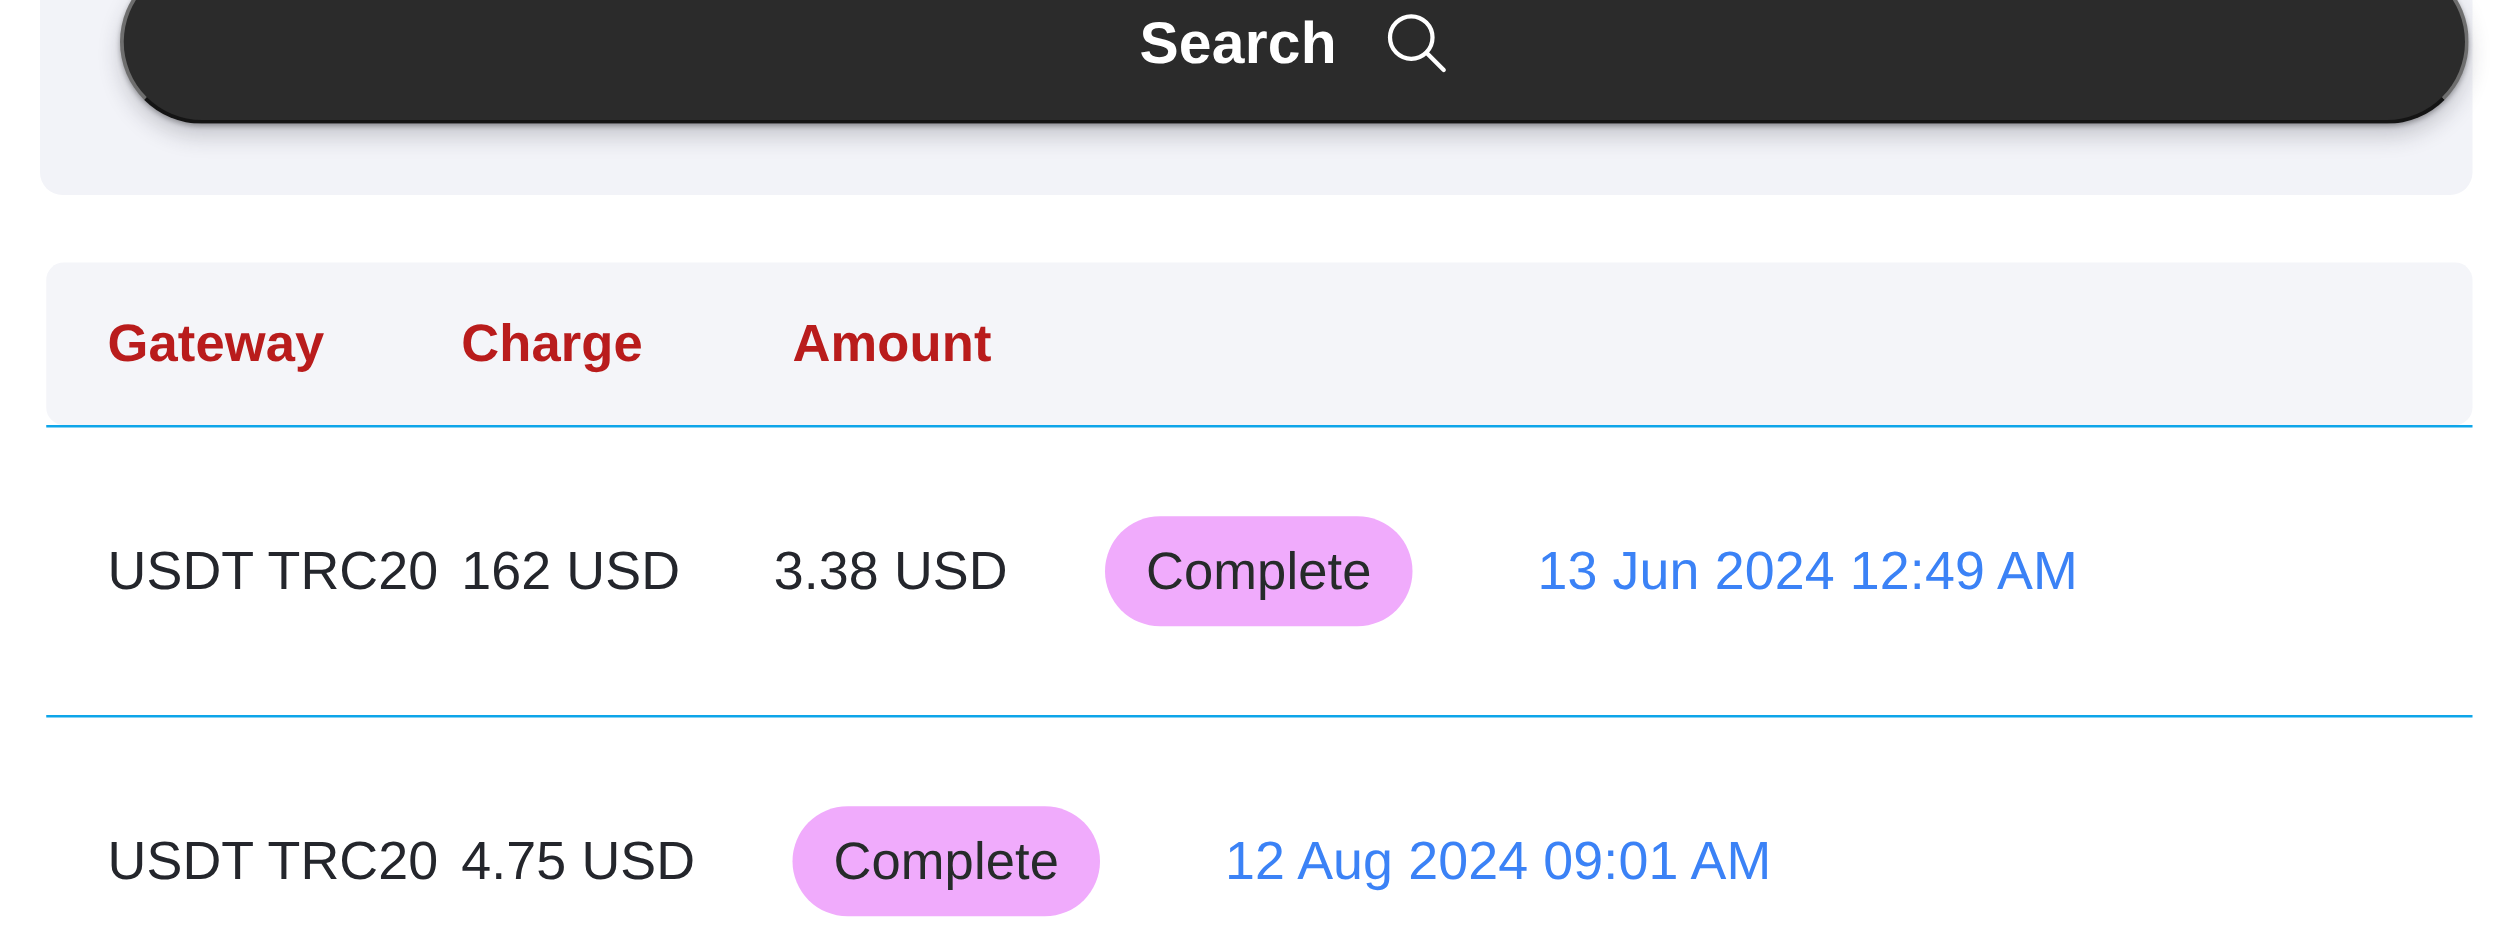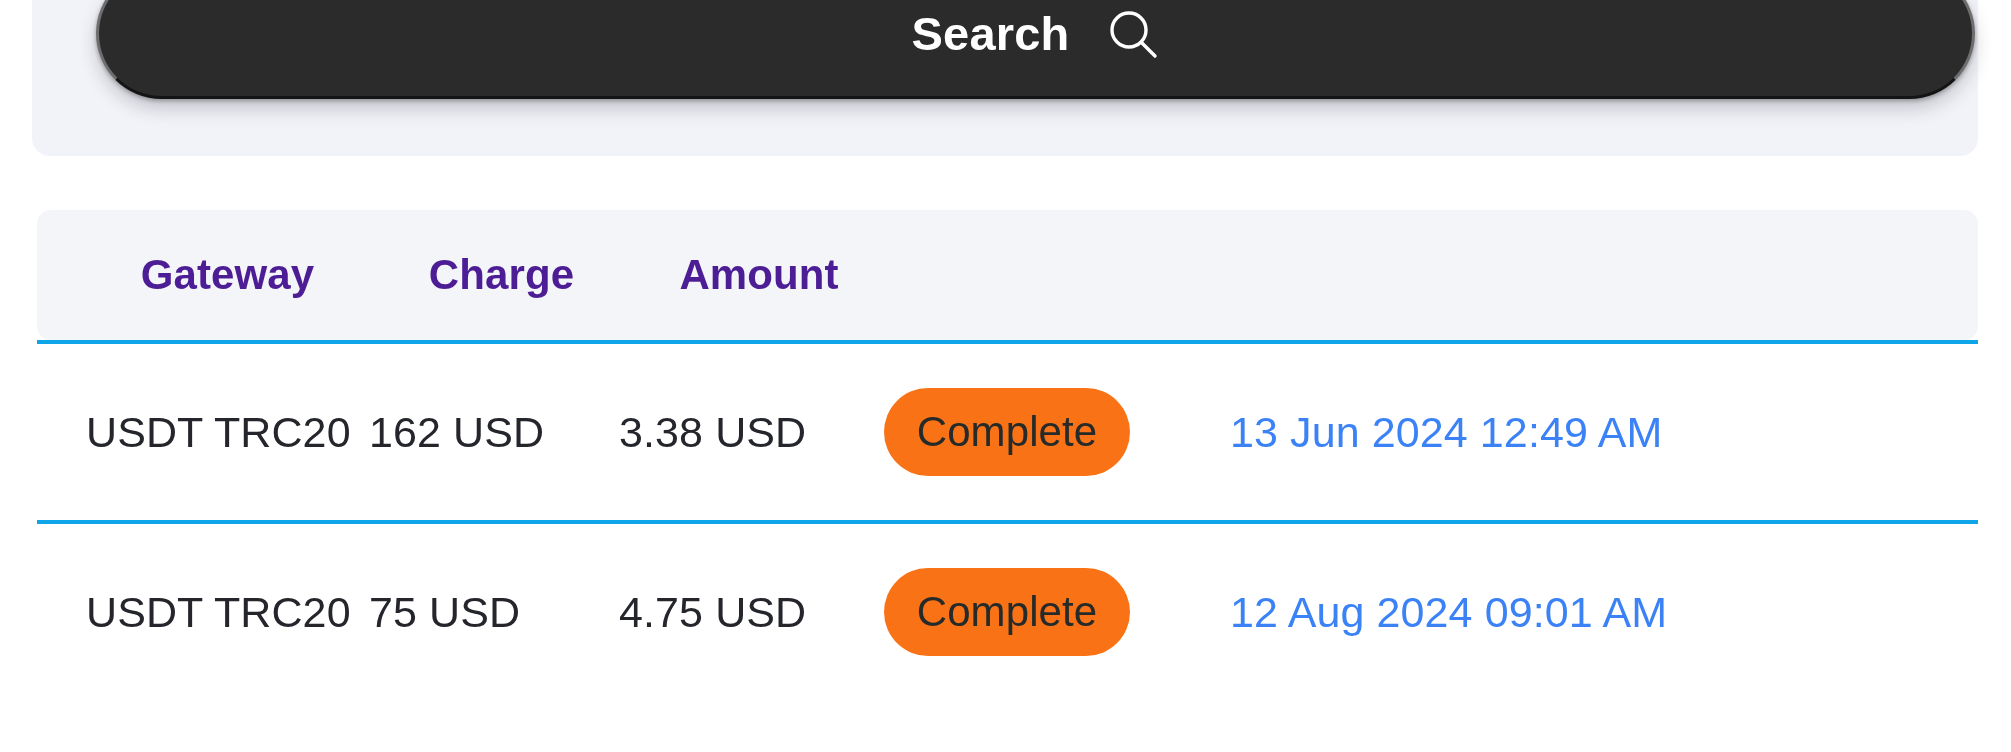--- a/index.html
+++ b/index.html
@@ -76,42 +76,41 @@
 
   .thead {
     background: #f4f5f9;
     border-radius: 14px;
     height: 130px;
     display: flex;
     align-items: center;
   }
 
   .row {
-    height: 180px;
+    height: 232px;
     display: flex;
     align-items: center;
     background: #ffffff;
-    border-top: 4px solid #0ea5e9;
+    border-top: 2px solid #0ea5e9;
   }
   .row:first-of-type { border-top: none; }
 
   
   .c-gateway { width: 332px; padding-left: 49px; }
   .c-amount  { width: 250px; }
   .c-charge  { width: 265px; }
   .c-status  { width: 346px; }
   .c-time    { width: 690px; }
 
   .th {
     font-size: 42px;
     font-weight: 700;
-    color: #4c1d95;
+    color: #b91c1c;
     letter-spacing: 0.1px;
     white-space: nowrap;
-    text-align: center;
   }
 
   .td {
     font-size: 43px;
     font-weight: 400;
     color: #24262c;
     letter-spacing: 0.1px;
     white-space: nowrap;
   }
 
@@ -123,21 +122,21 @@
     white-space: nowrap;
   }
 
   .badge {
     display: inline-flex;
     align-items: center;
     justify-content: center;
     min-width: 246px;
     height: 88px;
     padding: 0 30px;
-    background: #f97316;
+    background: #f0abfc;
     color: #262b2a;
     border-radius: 44px;
     font-size: 42px;
     font-weight: 400;
     letter-spacing: 0.1px;
     white-space: nowrap;
   }
 </style>
 </head>
 <body>
@@ -169,21 +168,20 @@
       <div class="td c-amount">162 USD</div>
       <div class="td c-charge">3.38 USD</div>
       <div class="c-status">
         <span class="badge">Complete</span>
       </div>
       <div class="td-time c-time">13 Jun 2024 12:49 AM</div>
     </div>
 
     <div class="row">
       <div class="td c-gateway">USDT TRC20</div>
-      <div class="td c-amount">75 USD</div>
       <div class="td c-charge">4.75 USD</div>
       <div class="c-status">
         <span class="badge">Complete</span>
       </div>
       <div class="td-time c-time">12 Aug 2024 09:01 AM</div>
     </div>
 
   </div>
 </div>
 

